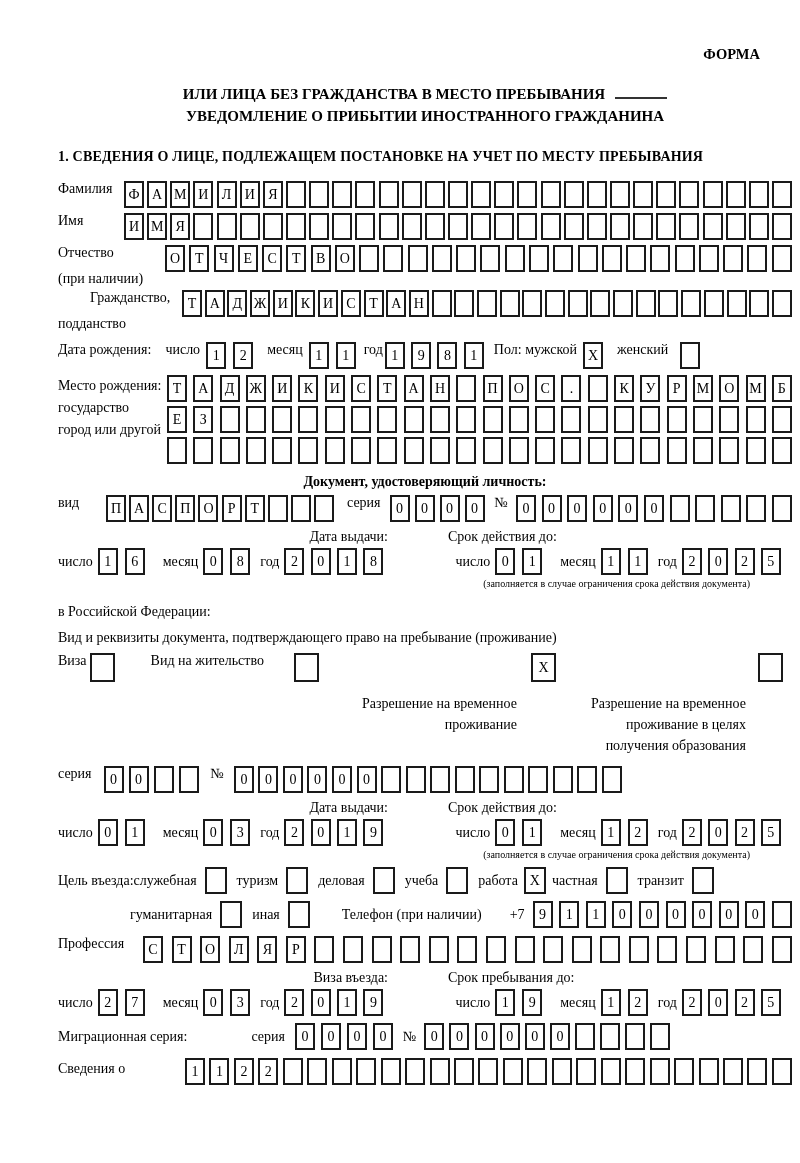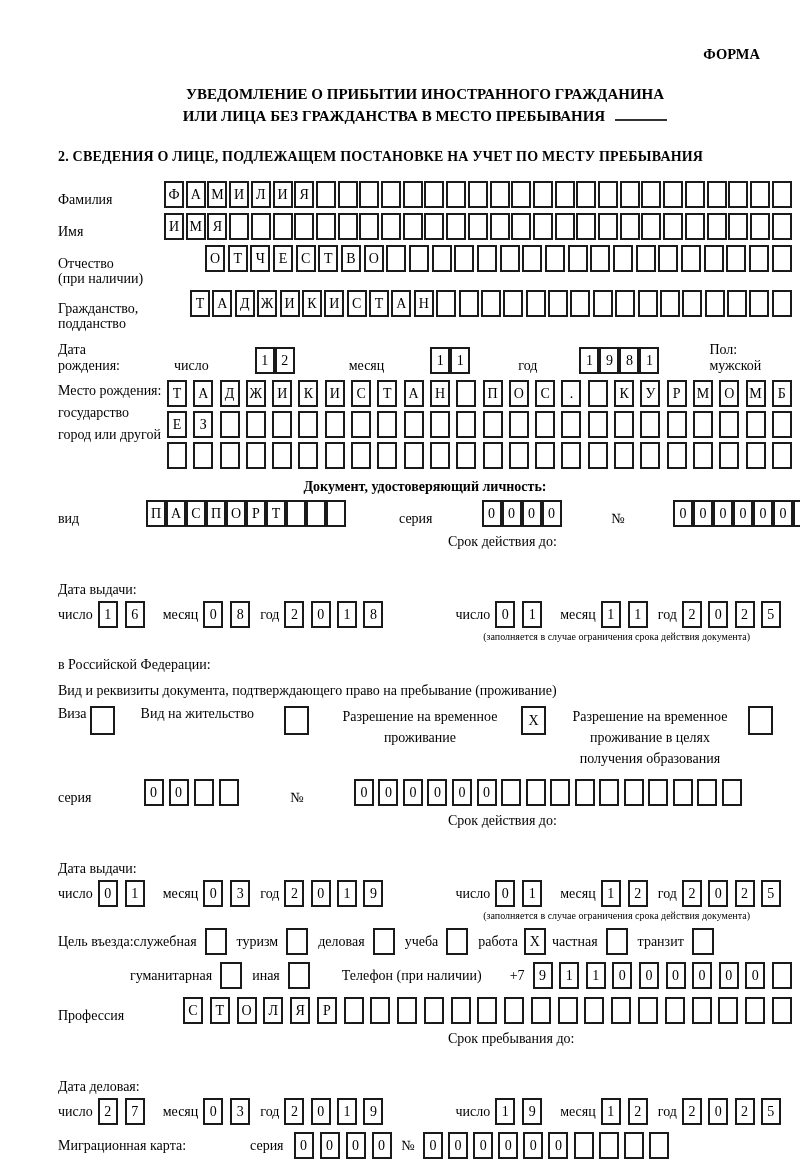--- a/index.html
+++ b/index.html
@@ -10,21 +10,21 @@
   .hdr{width:215px;margin-left:auto;margin-right:22px;line-height:19px;font-size:13.5px;}
   .hdr .sub{font-size:12.8px;margin-top:4px;}
   .forma{text-align:right;margin:12px 32px 0 0;font-weight:bold;font-size:14.5px;}
 
   
   .title{text-align:center;font-weight:bold;font-size:15px;margin-top:20px;line-height:22px;}
   .title-underline{display:inline-block;width:52px;border-bottom:2px solid #333;margin-left:10px;vertical-align:baseline;}
   .sec-head{font-weight:bold;font-size:14px;margin-top:22px;letter-spacing:.2px;}
 
   
-  .frow{display:flex;align-items:flex-end;margin-top:5px;gap:40px;}
+  .frow{display:flex;align-items:flex-start;margin-top:5px;}
   .flabel{flex:none;}
   .cells{display:flex;justify-content:space-between;align-items:center;}
   .cell{flex:none;box-sizing:border-box;width:20px;height:27px;border:2px solid #1a1a1a;display:flex;align-items:center;justify-content:center;font-size:14px;background:#fff;}
   .grow{flex:1;}
   .sub-label{line-height:18px;margin-top:-2px;}
 
   .lw66{width:66px;}  .lw92{width:92px;}  .lw107{width:107px;} .lw48{width:48px;} .lw85{width:85px;}
 
   
   .inline-gap{margin:0 6px 0 14px;}
@@ -35,52 +35,52 @@
 
   
   .two-col{display:flex;margin-top:6px;}
   .lbl-col{flex:none;line-height:22px;}
   .rows-col{flex:1;}
   .rows-col .cells{margin-bottom:4px;}
 
   .doc-head{text-align:center;font-weight:bold;margin-top:6px;font-size:14px;}
 
   .date-heads{display:flex;margin-top:7px;}
-  .date-heads .dh1{width:330px;text-align:left;margin-top:48px;}
+  .date-heads .dh1{width:330px;text-align:right;}
   .date-heads .dh2{width:330px;margin-left:60px;}
   .dates-row{display:flex;align-items:center;margin-top:3px;}
   .dates-row .right-group{margin-left:62px;}
   .note{font-size:10px;text-align:right;padding-right:42px;margin-top:3px;}
 
   .intro{margin-top:10px;line-height:26px;}
 
   .res-options{display:flex;align-items:flex-start;margin-top:2px;}
   .opt{display:flex;align-items:flex-start;}
   .opt .cbx .cell{width:25px;height:29px;}
-  .opt-lines{text-align:center;line-height:21px;}
+  .opt-lines{text-align:right;line-height:21px;margin-top:40px;}
 
   .purpose-row{display:flex;align-items:center;margin-top:7px;}
   .purpose-row .cbx{margin:0 10px 0 8px;}
   .purpose-row .cbx .cell{width:22px;height:27px;}
 
   .mig-row{display:flex;align-items:center;margin-top:7px;}
 </style>
 </head>
 <body>
 
 <div class="page">
 
   <div class="forma">ФОРМА</div>
 
   <div class="title">
+    <div><span>ИЛИ ЛИЦА БЕЗ ГРАЖДАНСТВА В МЕСТО ПРЕБЫВАНИЯ</span><span class="title-underline"></span></div>
     <div>УВЕДОМЛЕНИЕ О ПРИБЫТИИ ИНОСТРАННОГО ГРАЖДАНИНА</div>
-    <div><span>ИЛИ ЛИЦА БЕЗ ГРАЖДАНСТВА В МЕСТО ПРЕБЫВАНИЯ</span><span class="title-underline"></span></div>
-  </div>
-
-  <div class="sec-head">2. СВЕДЕНИЯ О ЛИЦЕ, ПОДЛЕЖАЩЕМ ПОСТАНОВКЕ НА УЧЕТ ПО МЕСТУ ПРЕБЫВАНИЯ</div>
+  </div>
+
+  <div class="sec-head">1. СВЕДЕНИЯ О ЛИЦЕ, ПОДЛЕЖАЩЕМ ПОСТАНОВКЕ НА УЧЕТ ПО МЕСТУ ПРЕБЫВАНИЯ</div>
 
   <div class="frow" style="margin-top:16px;">
     <span class="flabel lw66">Фамилия</span>
     <span class="cells grow">
         <span class="cell">Ф</span>
         <span class="cell">А</span>
         <span class="cell">М</span>
         <span class="cell">И</span>
         <span class="cell">Л</span>
         <span class="cell">И</span>
@@ -171,21 +171,21 @@
         <span class="cell"></span>
         <span class="cell"></span>
         <span class="cell"></span>
         <span class="cell"></span>
         <span class="cell"></span>
         <span class="cell"></span>
       </span>
   </div>
   <div class="sub-label">(при наличии)</div>
 
-  <div class="frow" style="margin-top:2px;">
+  <div class="frow" style="margin-top:2px;margin-left:32px;">
     <span class="flabel lw92">Гражданство,</span>
     <span class="cells grow">
         <span class="cell">Т</span>
         <span class="cell">А</span>
         <span class="cell">Д</span>
         <span class="cell">Ж</span>
         <span class="cell">И</span>
         <span class="cell">К</span>
         <span class="cell">И</span>
         <span class="cell">С</span>
@@ -418,21 +418,21 @@
     <div>Вид и реквизиты документа, подтверждающего право на пребывание (проживание)</div>
   </div>
 
   <div class="res-options">
     <div class="opt">
       <span>Виза</span>
       <span class="cells cbx" style="margin-left:3px;">
           <span class="cell"></span>
         </span>
     </div>
-    <div class="opt" style="margin-left:26px;">
+    <div class="opt" style="margin-left:36px;">
       <span>Вид на жительство</span>
       <span class="cells cbx" style="margin-left:30px;">
           <span class="cell"></span>
         </span>
     </div>
     <div class="opt" style="margin-left:24px;">
       <span class="opt-lines" style="width:174px;">
         <span>Разрешение на временное</span><br>
         <span>проживание</span>
       </span>
@@ -606,21 +606,21 @@
         <span class="cell"></span>
         <span class="cell"></span>
         <span class="cell"></span>
         <span class="cell"></span>
         <span class="cell"></span>
         <span class="cell"></span>
       </span>
   </div>
 
   <div class="date-heads">
-    <div class="dh1">Дата деловая:</div>
+    <div class="dh1">Виза въезда:</div>
     <div class="dh2">Срок пребывания до:</div>
   </div>
   <div class="dates-row">
     <div class="dgroup">
       <span class="word">число</span>
         <span class="cells c2">
           <span class="cell">2</span>
           <span class="cell">7</span>
         </span>
       <span class="word" style="margin-left:8px;">месяц</span>
@@ -651,21 +651,21 @@
         <span class="cells c4">
           <span class="cell">2</span>
           <span class="cell">0</span>
           <span class="cell">2</span>
           <span class="cell">5</span>
         </span>
     </div>
   </div>
 
   <div class="mig-row">
-    <span>Миграционная карта:</span>
+    <span>Миграционная серия:</span>
     <span style="margin:0 10px 0 64px;">серия</span>
     <span class="cells" style="width:98px;">
         <span class="cell">0</span>
         <span class="cell">0</span>
         <span class="cell">0</span>
         <span class="cell">0</span>
       </span>
     <span style="margin:0 8px 0 10px;">№</span>
     <span class="cells" style="width:246px;">
         <span class="cell">0</span>

